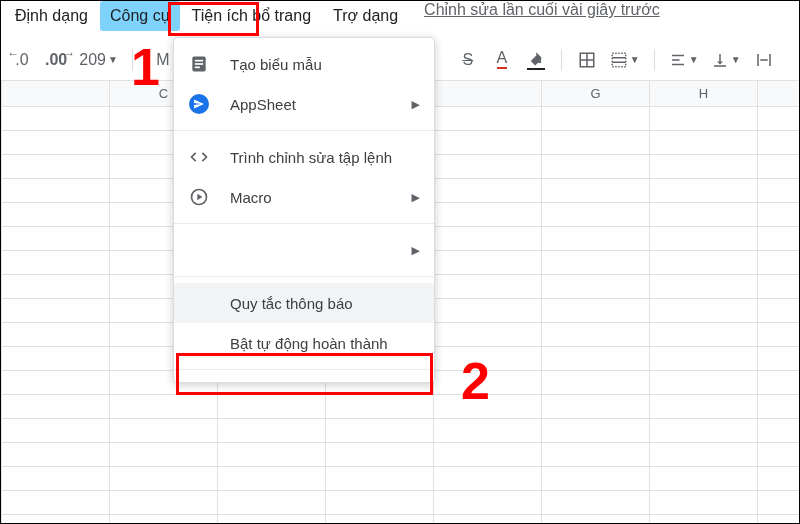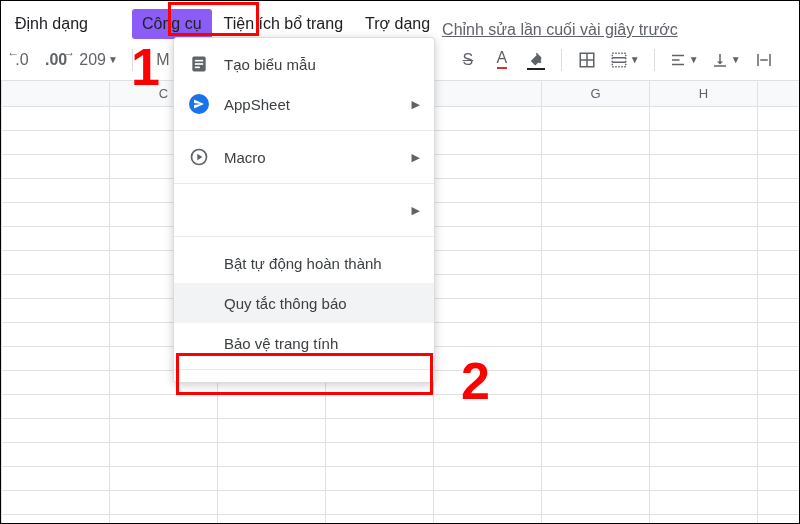--- a/index.html
+++ b/index.html
@@ -11,37 +11,37 @@
     width: 800px;
     height: 524px;
     position: relative;
     overflow: hidden;
     border: 1px solid #000;
   }
 
   
   .menubar {
     display: flex;
-    align-items: flex-end;
+    align-items: flex-start;
     height: 38px;
     padding: 0 4px;
     gap: 2px;
   }
   .menubar .menu-item {
     padding: 6px 10px;
     border-radius: 3px;
     cursor: default;
     font-size: 16px;
     color: #202124;
   }
   .menubar .menu-item.active {
-    background: #8b5cf6;
-    margin-left: 32px;
+    background: #7dd3fc;
   }
   .menubar .edit-status {
+    margin-left: 14px;
     color: #5f6368;
     font-size: 16px;
     text-decoration: underline;
   }
 
   
   .toolbar {
     display: flex;
     align-items: center;
     height: 42px;
@@ -124,21 +124,21 @@
     border-radius: 4px;
     box-shadow: 0 2px 10px rgba(0,0,0,0.2);
     padding: 6px 0;
     z-index: 50;
   }
   .dd-item {
     display: flex;
     align-items: center;
     height: 40px;
     padding: 0 16px 0 14px;
-    gap: 14px;
+    gap: 20px;
     font-size: 15px;
     color: #3c4043;
     position: relative;
   }
   .dd-item .dd-icon {
     width: 22px;
     height: 22px;
     display: inline-flex;
     align-items: center;
     justify-content: center;
@@ -493,45 +493,49 @@
           </svg>
         </span>
     </span>
     <span>AppSheet</span>
     <span class="dd-arrow">▶</span>
   </div>
   <div class="dd-div"></div>
   <div class="dd-item">
     <span class="dd-icon">
       <svg width="20" height="20" viewBox="0 0 24 24">
+          <path fill="none" stroke="#5f6368" stroke-width="2" d="M8 7l-5 5 5 5M16 7l5 5-5 5"></path>
+        </svg>
+    </span>
+    <span>Trình chỉnh sửa tập lệnh</span>
+  </div>
+  <div class="dd-item">
+    <span class="dd-icon">
+      <svg width="20" height="20" viewBox="0 0 24 24">
           <circle cx="12" cy="12" r="9" fill="none" stroke="#5f6368" stroke-width="2"></circle>
           <path fill="#5f6368" d="M10 8l6 4-6 4z"></path>
         </svg>
     </span>
     <span>Macro</span>
     <span class="dd-arrow">▶</span>
   </div>
   <div class="dd-div"></div>
   <div class="dd-item">
     <span class="dd-icon"></span>
     <span class="dd-arrow">▶</span>
   </div>
   <div class="dd-div"></div>
+  <div class="dd-item hover">
+    <span class="dd-icon"></span>
+    <span>Quy tắc thông báo</span>
+  </div>
   <div class="dd-item">
     <span class="dd-icon"></span>
     <span>Bật tự động hoàn thành</span>
   </div>
-  <div class="dd-item hover">
-    <span class="dd-icon"></span>
-    <span>Quy tắc thông báo</span>
-  </div>
-  <div class="dd-item">
-    <span class="dd-icon"></span>
-    <span>Bảo vệ trang tính</span>
-  </div>
   <div class="dd-div"></div>
 </div>
 
 <div class="annot-box" style="top:1px; left:167px; width:91px; height:34px;"></div>
 <div class="annot-box" style="top:352px; left:175px; width:257px; height:42px;"></div>
 
 <div class="annot-num" style="top:36px; left:130px;">1</div>
 <div class="annot-num" style="top:350px; left:460px;">2</div>
 
 </body></html>

